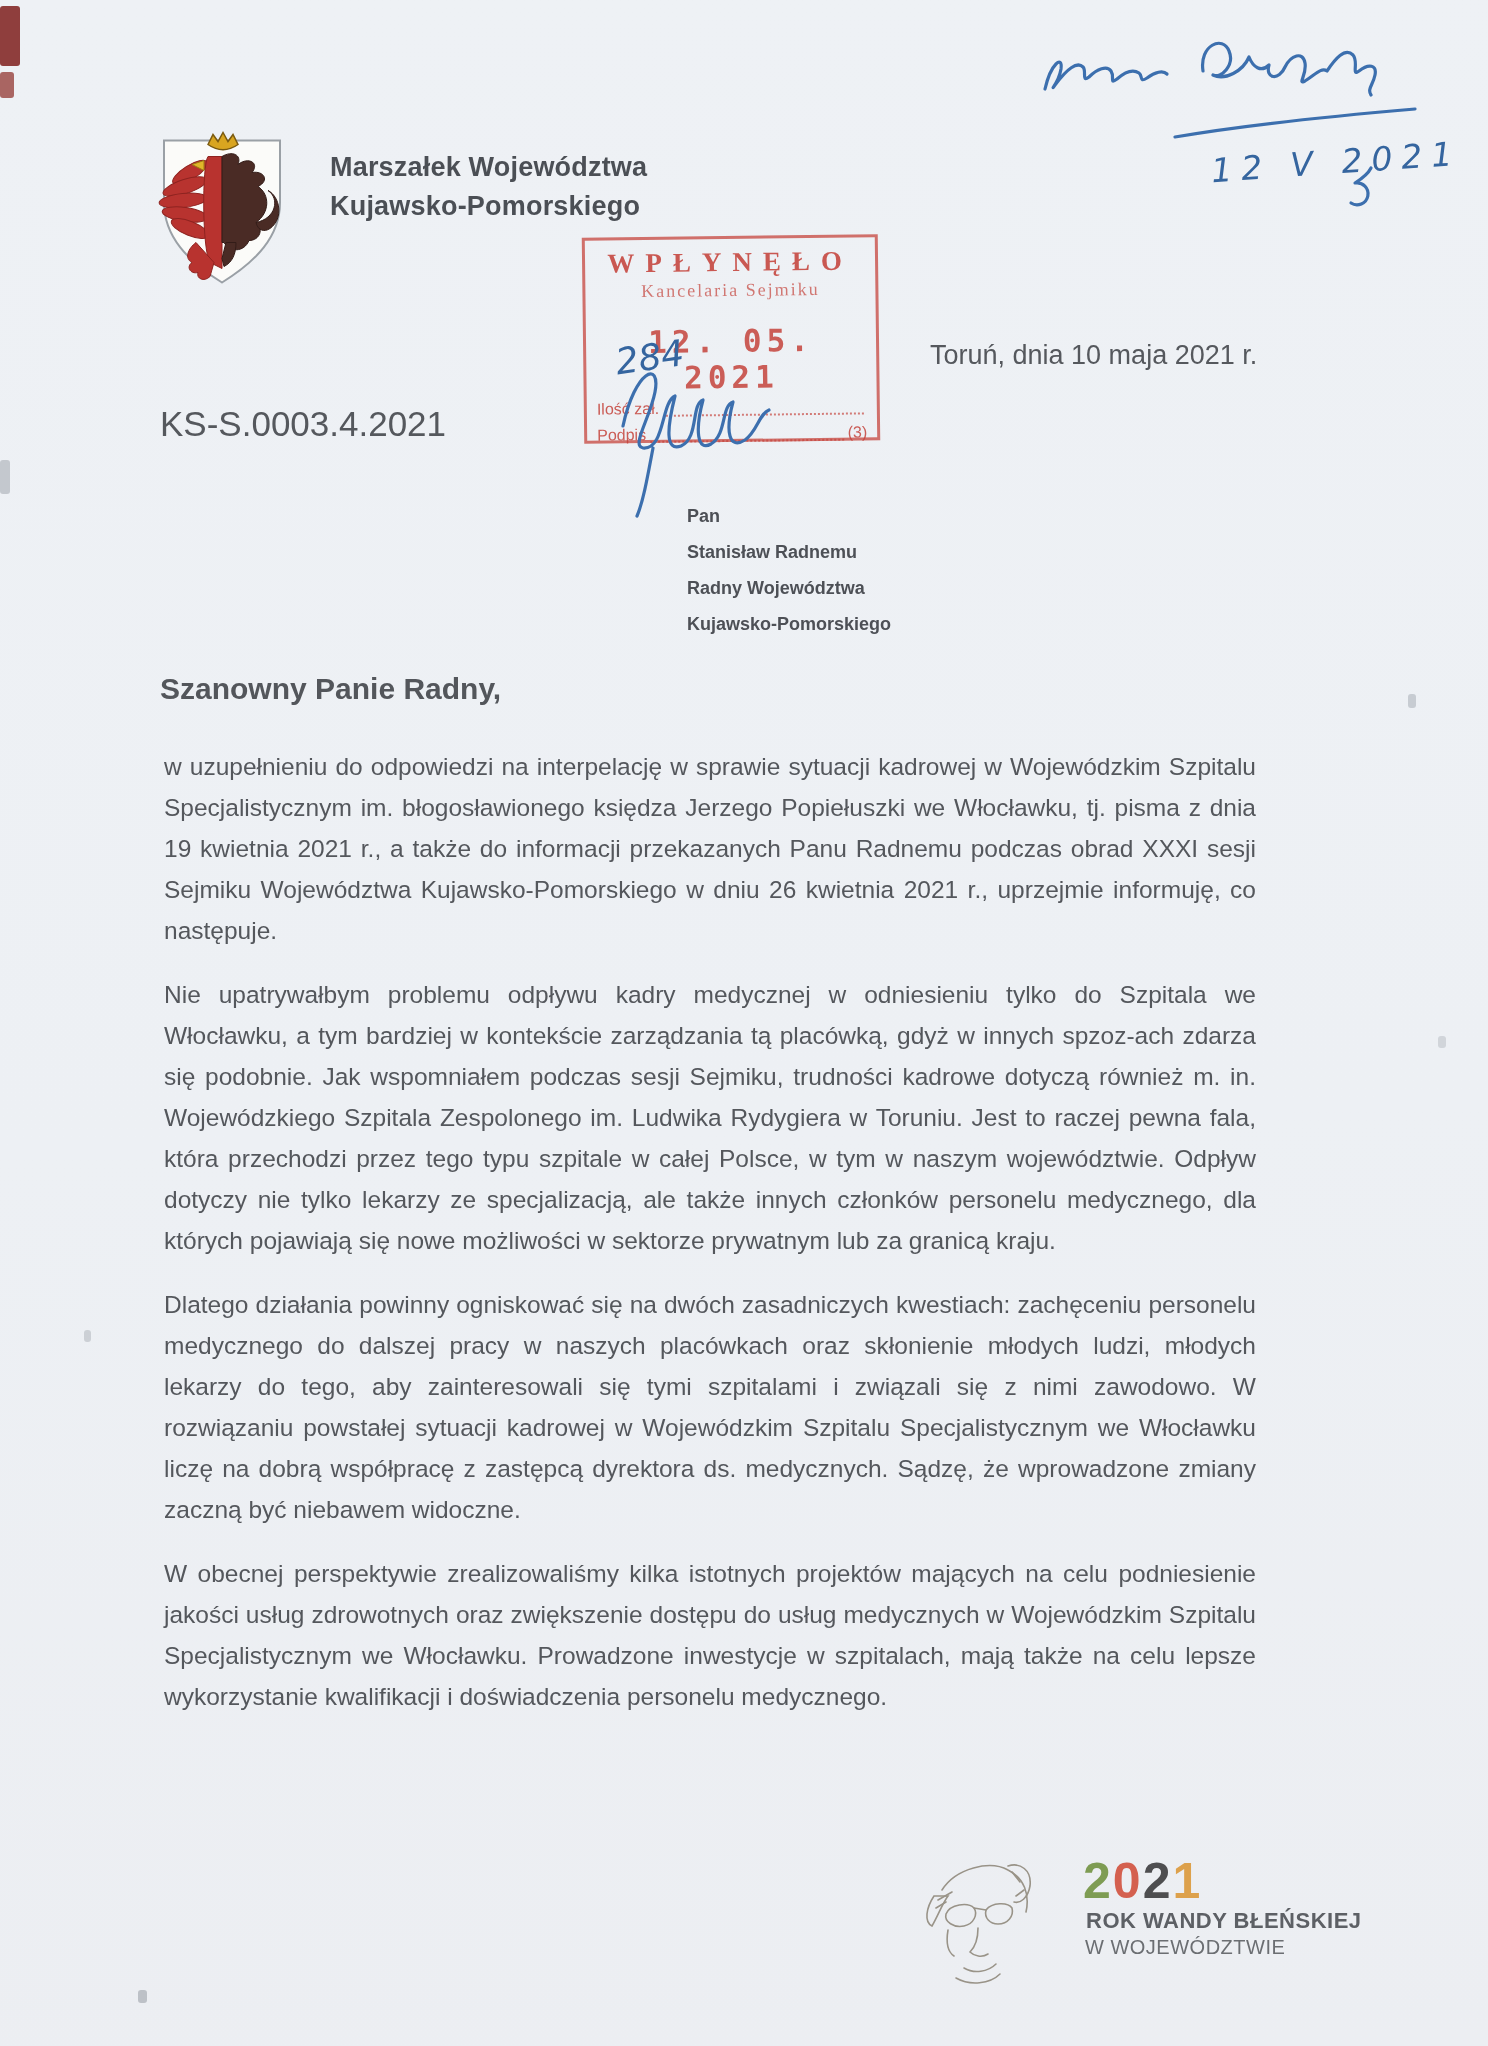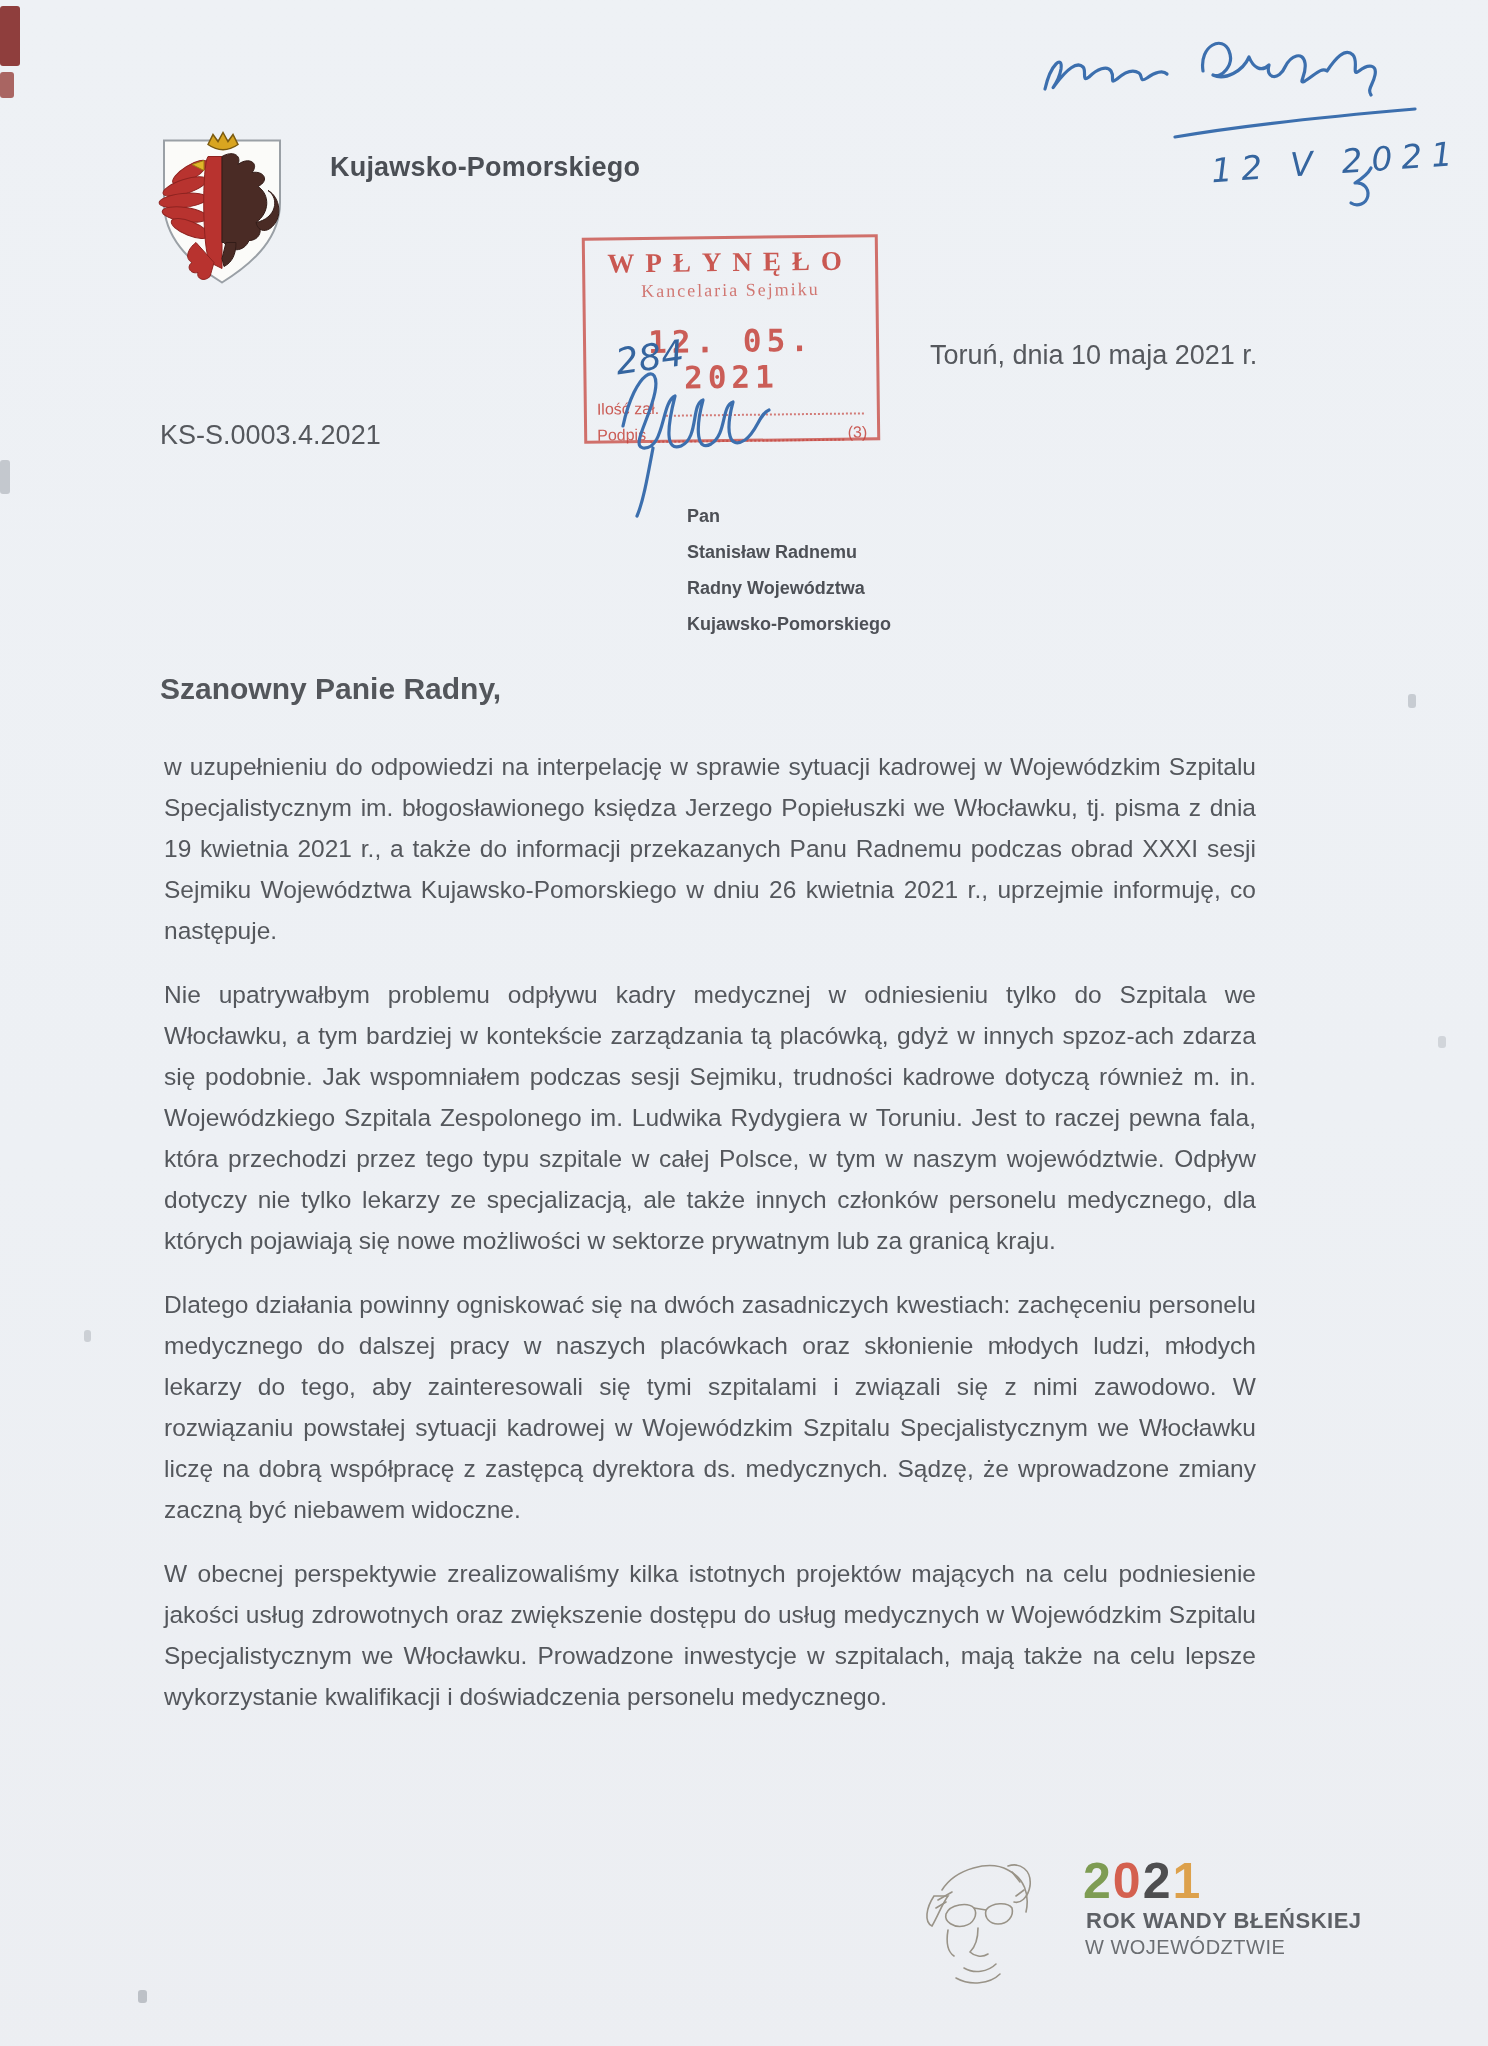--- a/index.html
+++ b/index.html
@@ -34,21 +34,21 @@
   }
   .stamp-title{font-family:"Liberation Serif", serif;font-weight:bold;font-size:27px;letter-spacing:11px;text-align:center;opacity:.88;}
   .stamp-sub{font-family:"Liberation Serif", serif;font-size:18px;letter-spacing:2px;text-align:center;opacity:.7;margin-top:2px;}
   .stamp-date{font-family:"DejaVu Sans Mono", monospace;font-size:31px;letter-spacing:5px;text-align:center;margin-top:22px;opacity:.85;font-weight:bold;}
   .stamp-lines{margin-top:auto;font-size:16px;opacity:.85;}
   .stamp-line{display:flex;align-items:flex-end;line-height:26px;}
   .leader{flex:1;border-bottom:2px dotted rgba(197,68,60,.8);margin:0 3px 5px 4px;}
   .stamp-signature{position:absolute;left:595px;top:330px;width:220px;height:200px;pointer-events:none;}
   
   .place-date{position:absolute;left:930px;top:340px;font-size:27px;color:#55585d;}
-  .reference{position:absolute;left:160px;top:420px;font-size:27px;color:#55585d;}
+  .reference{position:absolute;left:160px;top:404px;font-size:35px;color:#55585d;}
   .recipient{position:absolute;left:687px;top:498px;font-size:18px;font-weight:bold;color:#4d5056;line-height:36px;}
   .salutation{position:absolute;left:160px;top:672px;font-size:30px;font-weight:bold;}
   .body-col{position:absolute;left:160px;top:746px;width:1096px;}
   .body-col p{
     margin:0 0 23px 4px;
     font-size:24.5px;line-height:41px;
     text-align:justify;
     color:#54575c;
   }
   
@@ -97,20 +97,21 @@
     <g fill="#4a2b25" stroke="#331c18" stroke-width="1">
       <path d="M70,26 C80,20 90,24 86,34 C96,26 108,32 100,42 C112,40 118,50 106,56 C118,64 118,82 104,92 C112,98 108,110 97,110 C92,122 78,122 72,112 L70,112 Z"></path>
       <path d="M104,92 C124,88 128,68 116,60 C128,66 132,88 118,98 C112,102 106,100 104,92 Z"></path>
       <path d="M84,112 C84,124 80,132 72,136 L70,128 L74,112 Z"></path>
     </g>
 
     <path d="M56,14 L61,4 L66,11 L71,2 L76,11 L81,4 L86,14 C76,21 66,21 56,14 Z" fill="#d9a520" stroke="#7a5a10" stroke-width="1.5"></path>
   </svg>
 
   <div class="org-block">
+    <div class="org-line">Marszałek Województwa</div>
     <div class="org-line">Kujawsko-Pomorskiego</div>
   </div>
 
   <svg class="annotation" viewBox="0 0 440 200">
     <path class="hand" d="M30,64 C36,38 48,30 46,44 C44,56 34,68 40,60 C52,44 62,36 68,42 C72,46 66,58 74,52 C82,44 92,40 96,46 C100,52 94,60 102,54 C110,47 118,44 124,48 C128,51 124,58 132,53 C140,47 148,45 152,49"></path>
     <path class="hand" d="M188,46 C184,20 208,10 214,26 C220,40 206,54 198,50 C210,56 228,46 234,32 C238,42 246,48 254,40 C250,54 264,56 270,42 C276,30 288,26 290,38 C292,50 282,60 290,56 C300,50 306,42 312,46 C320,34 330,22 338,30 C344,37 336,52 344,46 C354,38 362,40 360,50 C358,60 352,64 356,70"></path>
     <path class="hand" d="M160,112 C230,100 330,90 400,84"></path>
     <text class="hand-text" x="196" y="152" transform="rotate(-4 270 140)">12 V 2021</text>
     <path class="hand" d="M336,178 a11,11 0 1,0 4,-20 c8,-5 13,-9 16,-15"></path>
   </svg>

